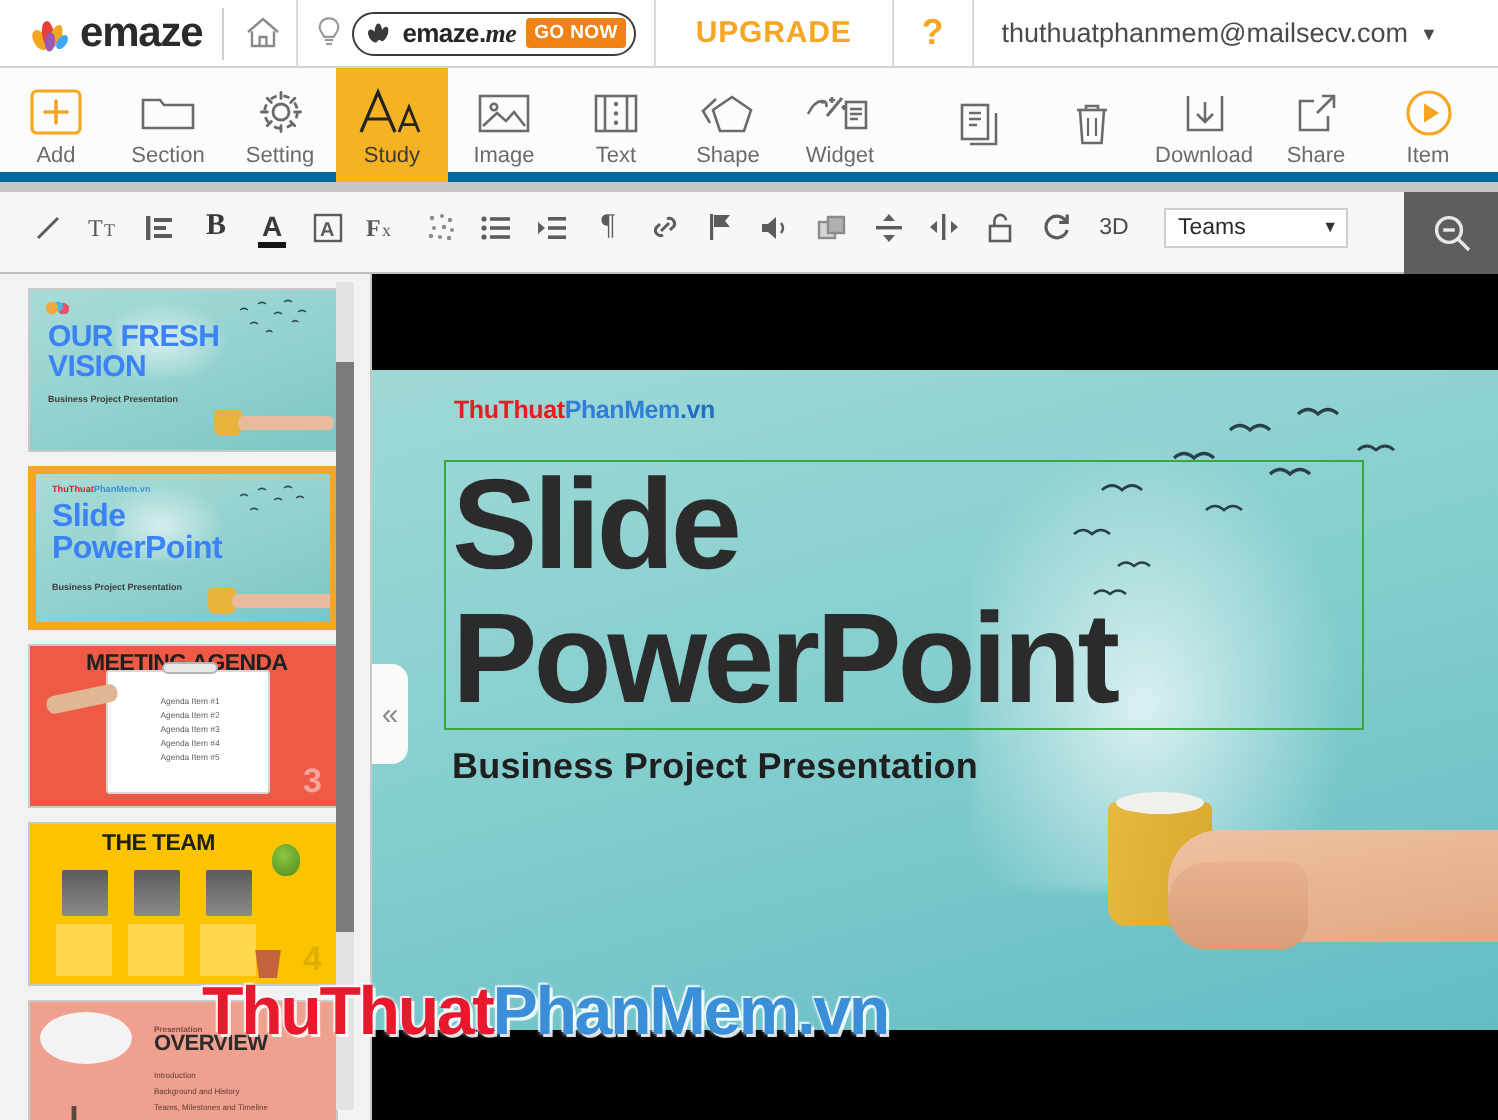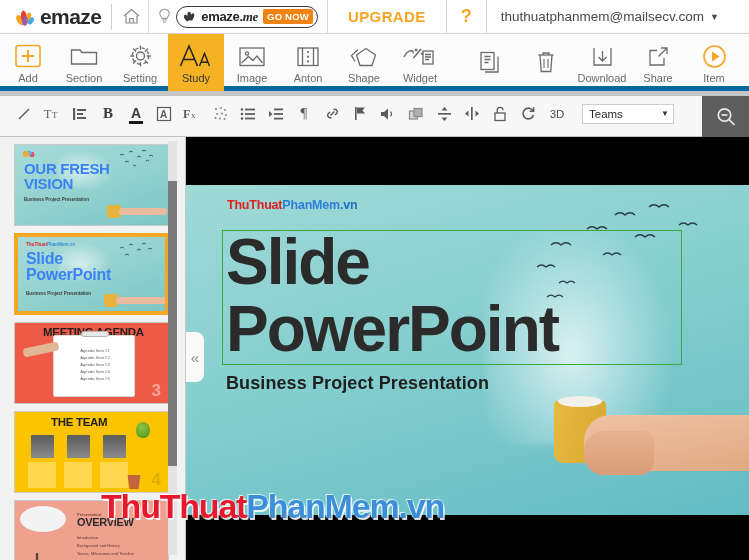--- a/index.html
+++ b/index.html
@@ -353,21 +353,21 @@
     <div class="tb-item">
       <span class="tb-ico">
         <svg width="26" height="23" viewBox="0 0 26 23" fill="none" stroke="#6b6b6b" stroke-width="1.3">
           <rect x="3" y="3" width="20" height="17.5"></rect>
           <path d="M7.5 3 V20.5 M18.5 3 V20.5"></path>
           <circle cx="13" cy="7" r="1.1" fill="#6b6b6b" stroke="none"></circle>
           <circle cx="13" cy="11.7" r="1.1" fill="#6b6b6b" stroke="none"></circle>
           <circle cx="13" cy="16.4" r="1.1" fill="#6b6b6b" stroke="none"></circle>
         </svg>
       </span>
-      <span class="tb-lbl">Anton</span>
+      <span class="tb-lbl">Text</span>
     </div>
 
     <div class="tb-item">
       <span class="tb-ico">
         <svg width="30" height="23" viewBox="0 0 30 23" fill="none" stroke="#6b6b6b" stroke-width="1.3">
           <path d="M17 3.5 L26.5 10 L23 20.5 H11 L7.5 10 Z"></path>
           <path d="M9 4.5 L2.5 10.5 L6 16.5"></path>
         </svg>
       </span>
       <span class="tb-lbl">Shape</span>

